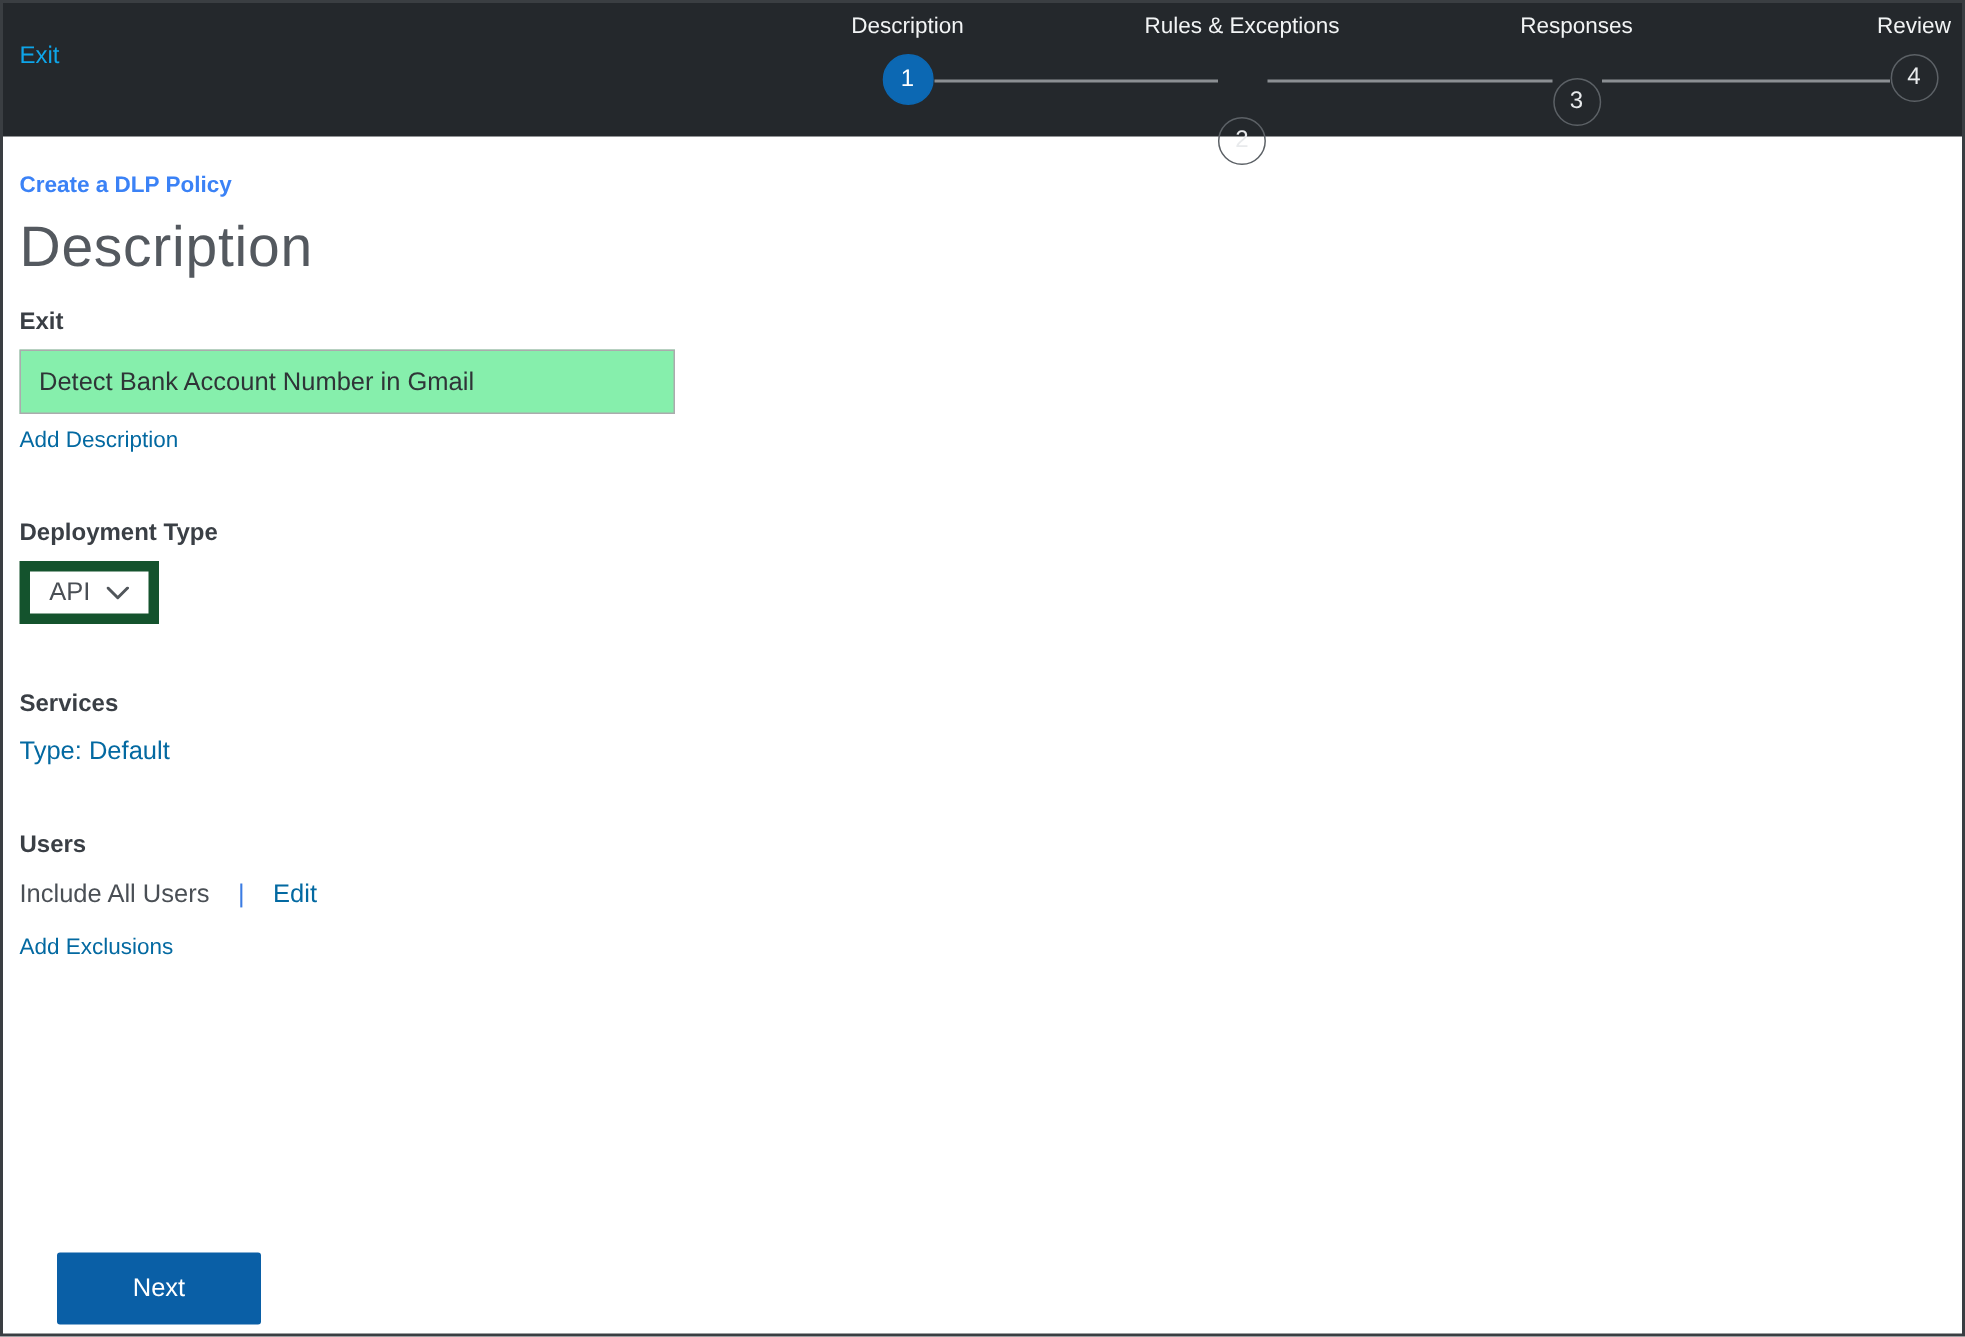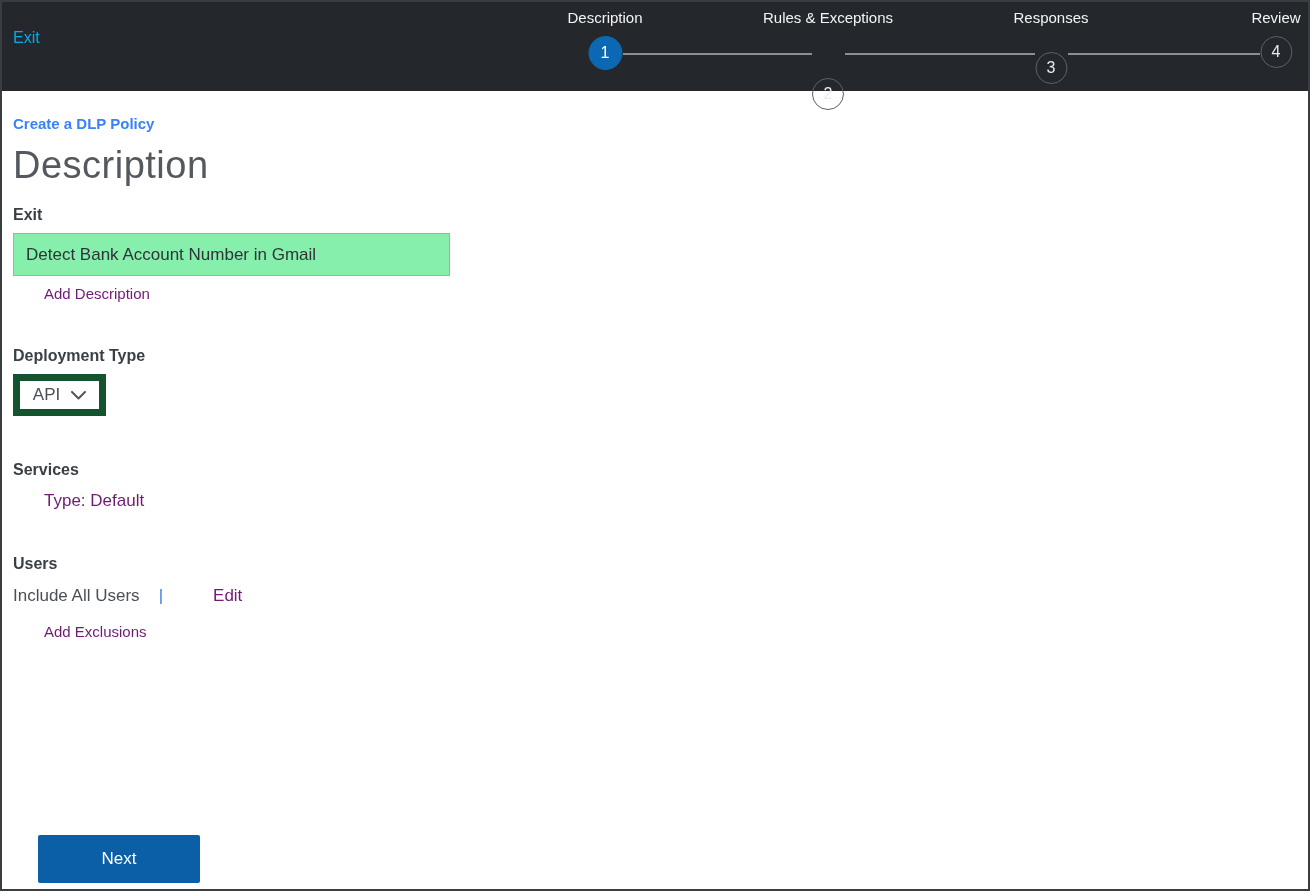--- a/index.html
+++ b/index.html
@@ -111,25 +111,24 @@
     border: 1px solid #ababad;
     border-radius: 0;
     padding: 0 12px;
     font-size: 17px;
     color: #2f3437;
     font-family: "Liberation Sans", sans-serif;
     background: #86efac;
     outline: none;
   }
   .text-link {
-    color: #701a75;
+    color: #0369a1;
     text-decoration: none;
     cursor: pointer;
     display: inline-block;
-    margin-left: 31px;
   }
   .small-link { font-size: 15px; margin-top: 9px; }
   .label-deployment { margin-top: 44px; }
   .select-box {
     margin-top: 9px;
     width: 93px;
     height: 42px;
     border: 7px solid #14532d;
     background: #ffffff;
     display: inline-flex;
@@ -156,21 +155,21 @@
     margin: 0 19px;
     font-size: 17px;
   }
   .edit-link { font-size: 17px; }
   .exclusions-link { font-size: 15px; margin-top: 17px; }
 
   .next-button {
     position: absolute;
     left: 36px;
     top: 833px;
-    width: 162px;
+    width: 136px;
     height: 48px;
     background: #0a5fa6;
     color: #ffffff;
     font-size: 17px;
     font-family: "Liberation Sans", sans-serif;
     border: none;
     border-radius: 2px;
     cursor: pointer;
   }
 </style>

